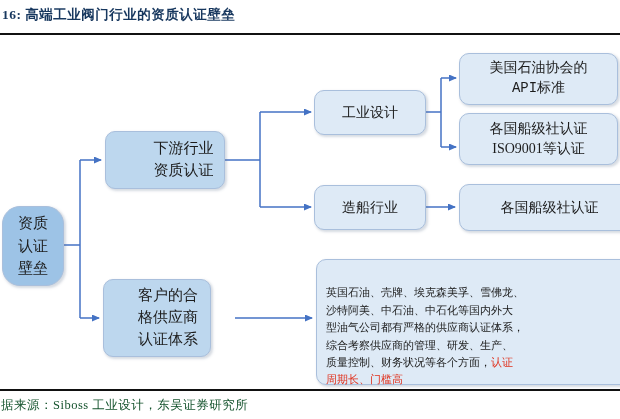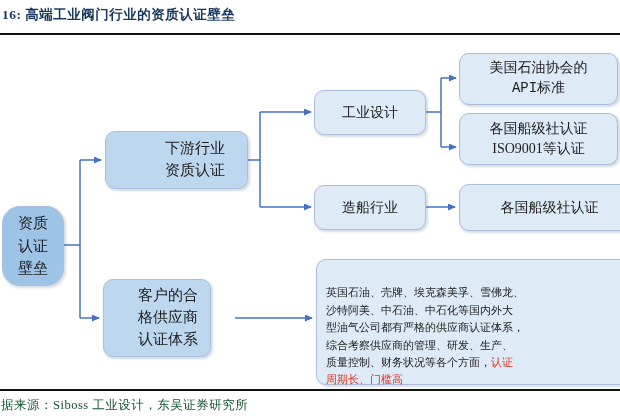--- a/index.html
+++ b/index.html
@@ -40,21 +40,21 @@
     display:flex;align-items:center;justify-content:center;
     text-align:center;color:var(--text-color);
     white-space:pre-line;
     box-shadow:1.5px 1.5px 2.5px rgba(90,110,140,0.25);
   }
   .node.root{
     left:2px;top:206px;width:62px;height:80px;
     background:var(--root-fill);font-size:15px;line-height:1.5;border-radius:18px;
   }
   .node.lvl1{background:var(--level1-fill);font-size:15px;line-height:1.45;}
-  .node.downstream{left:105px;top:131px;width:143px;height:58px;padding-left:37px;}
+  .node.downstream{left:105px;top:131px;width:120px;height:58px;padding-left:37px;}
   .node.supplier{left:103px;top:279px;width:108px;height:78px;padding-left:22px;}
   .node.lvl2{background:var(--level2-fill);font-size:14px;line-height:1.4;}
   .node.oilgas{left:314px;top:90px;width:112px;height:45px;}
   .node.ship{left:314px;top:185px;width:112px;height:45px;}
   .node.api{left:459px;top:53px;width:159px;height:52px;font-family:Liberation Mono, monospace;}
   .node.iso{left:459px;top:113px;width:159px;height:52px;}
   .node.classif{left:459px;top:184px;width:181px;height:47px;}
   .node.detail{
     left:316px;top:259px;width:322px;height:126px;
     background:var(--level2-fill);

